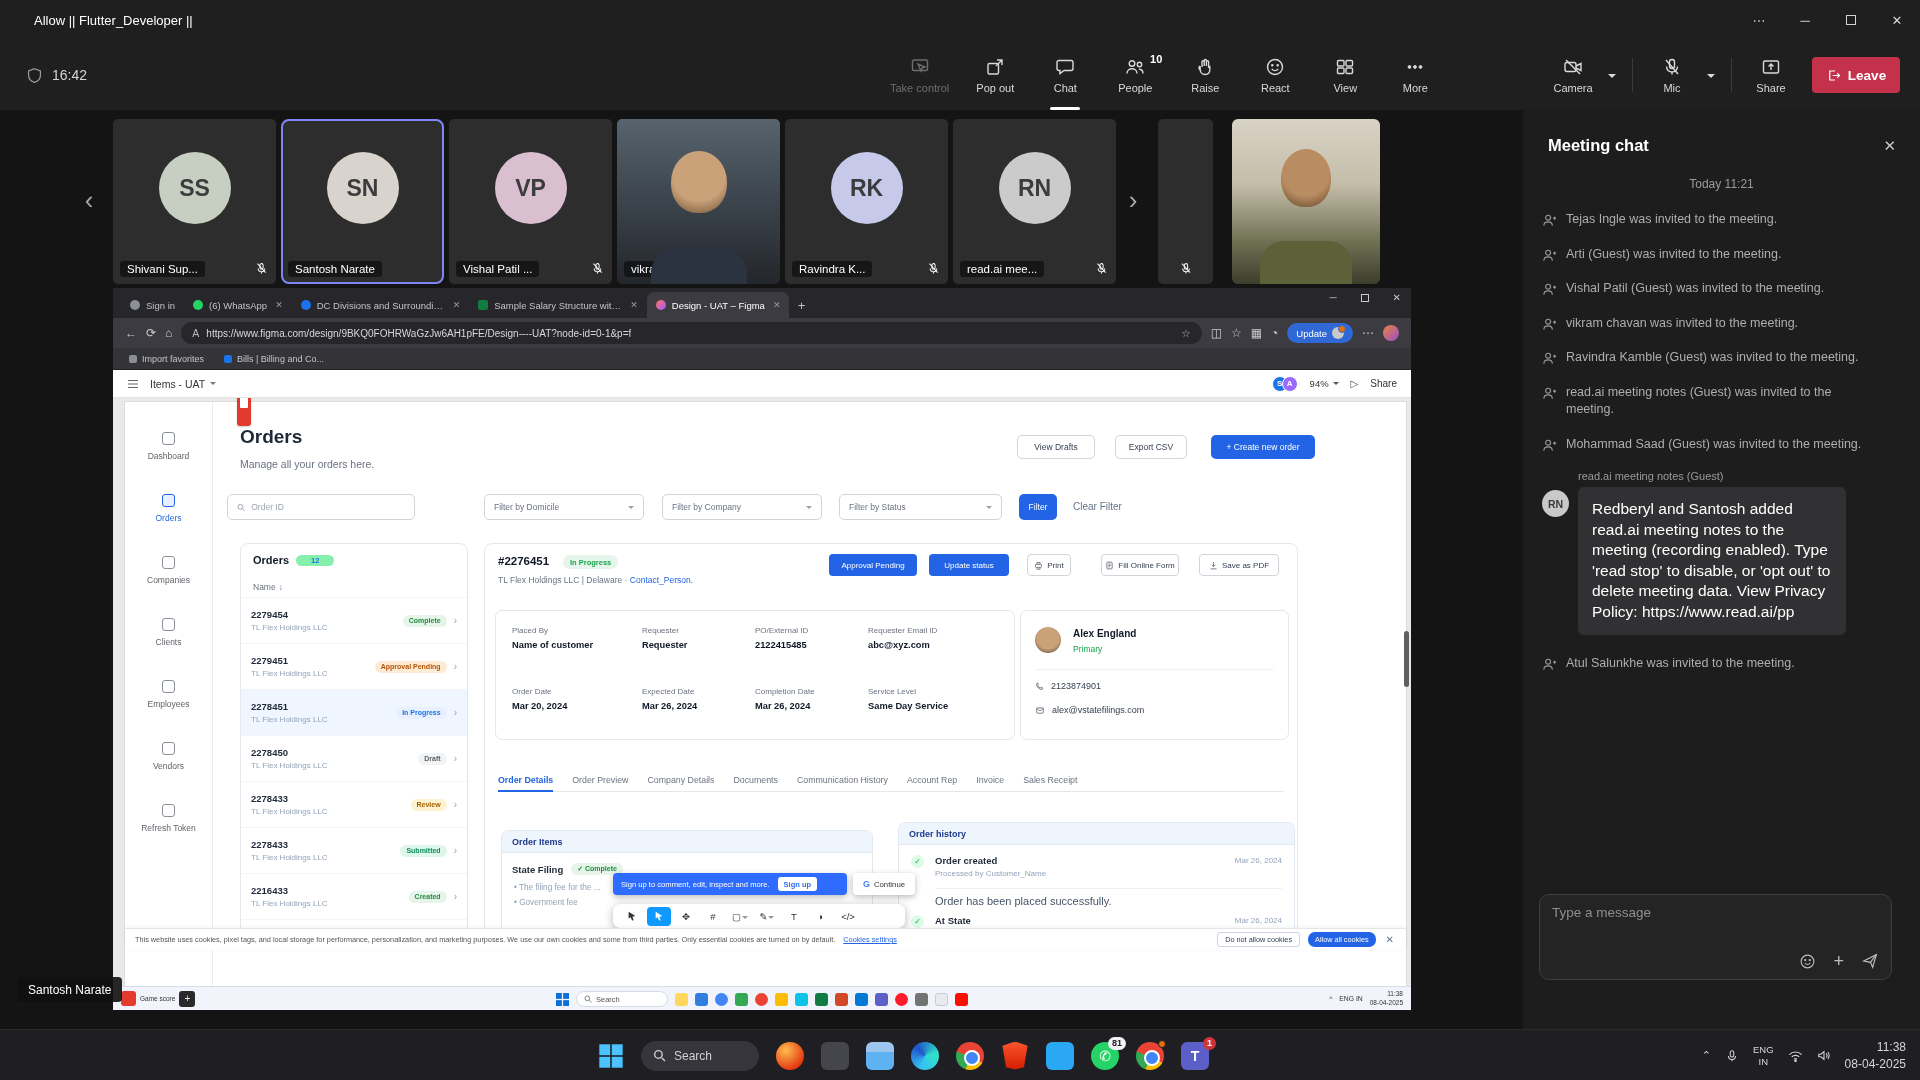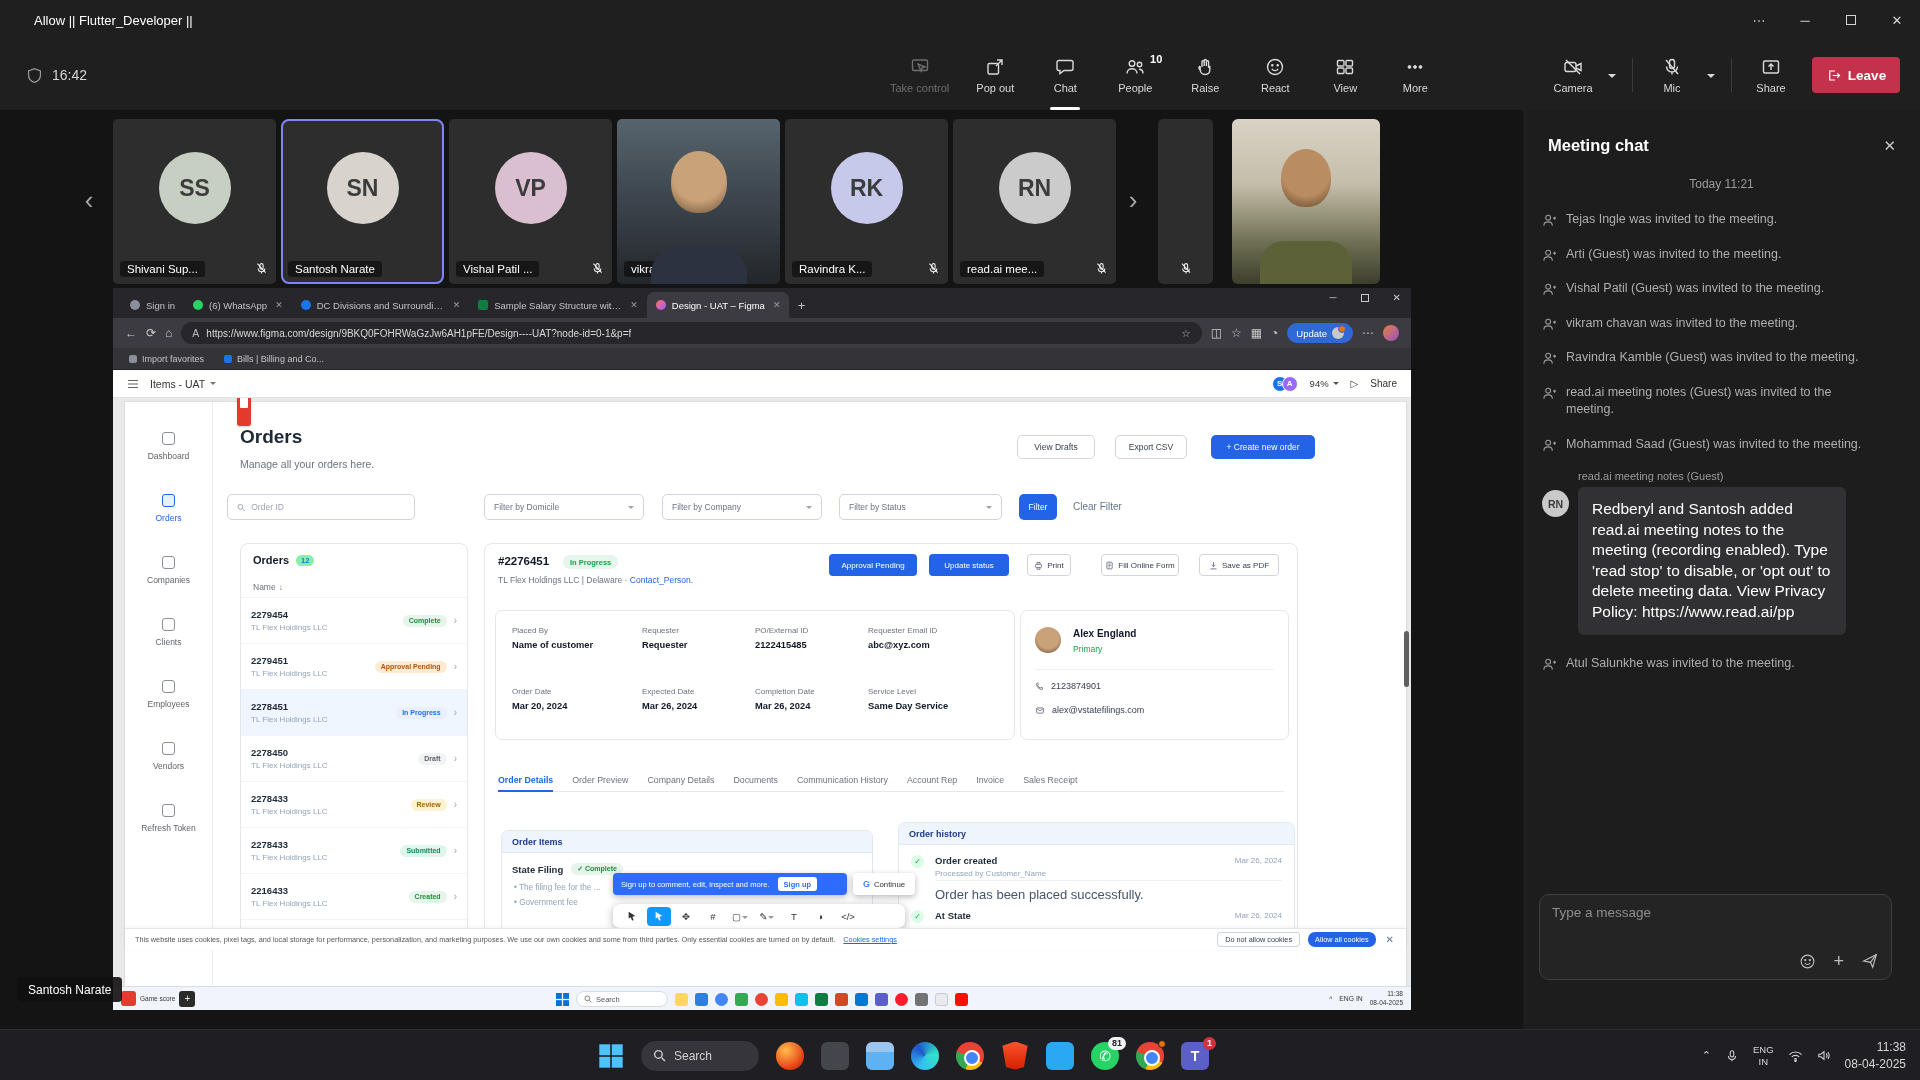--- a/index.html
+++ b/index.html
@@ -96,21 +96,21 @@
 .d-btn.primary{background:#2264e5;color:#fff;border:none}
 .f-input{position:absolute;left:102px;top:92px;width:188px;height:26px;border:1px solid #d1d5db;border-radius:5px;display:flex;align-items:center;padding:0 9px;gap:6px;background:#fff}
 .f-input input{border:none;outline:none;font-size:8.5px;color:#374151;width:100%;font-family:inherit;background:transparent}
 .f-input input::placeholder{color:#9ca3af}
 .f-select{position:absolute;top:92px;height:26px;border:1px solid #d1d5db;border-radius:5px;display:flex;align-items:center;justify-content:space-between;padding:0 9px;font-size:8.5px;color:#6b7280;background:#fff}
 .f-select .caret{border-top-color:#9ca3af;border-width:3.5px;margin-top:3px}
 .f-btn{position:absolute;left:894px;top:92px;width:38px;height:26px;background:#2264e5;border-radius:5px;color:#fff;font-size:8.5px;display:flex;align-items:center;justify-content:center}
 .f-clear{position:absolute;left:948px;top:99px;font-size:10px;color:#64748b}
 .list-panel{position:absolute;left:115px;top:141px;width:228px;height:394px;border:1px solid #e5e7eb;border-radius:8px;overflow:hidden;background:#fff}
 .lp-head{height:32px;display:flex;align-items:center;gap:7px;padding:0 12px;font-size:11px;font-weight:700;color:#111827}
-.lp-count{background:#86efac;color:#1a73e8;font-size:7.5px;font-weight:700;padding:1px 5px;border-radius:8px}
+.lp-count{background:#86efac;color:#1a73e8;font-size:7.5px;font-weight:700;padding:1px 15px;border-radius:8px}
 .lp-col{height:22px;display:flex;align-items:center;gap:3px;padding:0 12px;font-size:8.5px;color:#6b7280;border-bottom:1px solid #f1f5f9}
 .lp-row{height:46px;display:flex;align-items:center;padding:0 10px;border-bottom:1px solid #f1f5f9}
 .lp-row.selected{background:#eff6ff}
 .lp-id{font-size:9.5px;font-weight:700;color:#1f2937}
 .lp-co{font-size:8px;color:#94a3b8;margin-top:3px}
 .lp-status{margin-left:auto;font-size:7px;font-weight:700;padding:2.5px 6px;border-radius:8px;white-space:nowrap}
 .lp-chev{color:#9ca3af;font-size:10px;margin-left:7px}
 .detail-panel{position:absolute;left:359px;top:141px;width:814px;height:394px;border:1px solid #e5e7eb;border-radius:8px;background:#fff}
 .dp-no{position:absolute;left:13px;top:11px;font-size:11.5px;font-weight:700;color:#111827}
 .dp-badge{position:absolute;left:78px;top:11px;font-size:7.5px;font-weight:700;padding:2.5px 7px;border-radius:9px}
@@ -135,21 +135,21 @@
 .panel-head{height:22px;background:#eef5fd;display:flex;align-items:center;padding:0 10px;font-size:9px;font-weight:700;color:#1e3a8a;border-bottom:1px solid #e2e8f0}
 .oi-item{display:flex;align-items:center;gap:8px;padding:10px 10px 4px;font-size:9.5px;font-weight:700;color:#1f2937}
 .oi-badge{font-size:7px;font-weight:700;padding:2px 6px;border-radius:8px;background:#e6f4ea;color:#1e8e3e}
 .oi-bullets{padding:2px 12px;font-size:8.2px;color:#94a3b8;line-height:1.8}
 .oh-panel{position:absolute;left:413px;top:278px;width:397px;height:112px;border:1px solid #e2e8f0;border-radius:7px;overflow:hidden;background:#fff}
 .oh-row{position:relative;padding:10px 10px 0 36px}
 .oh-check{position:absolute;left:12px;top:10px;width:13px;height:13px;border-radius:50%;background:#dcfce7;color:#16a34a;font-size:8px;display:flex;align-items:center;justify-content:center}
 .oh-title{font-size:9.5px;font-weight:700;color:#1f2937}
 .oh-date{position:absolute;right:12px;top:11px;font-size:8px;color:#94a3b8}
 .oh-sub{font-size:8px;color:#94a3b8;margin-top:3px}
-.oh-note{margin:2px 12px 0 36px;padding-top:6px;border-top:1px solid #eef2f7;font-size:13px;color:#475569}
+.oh-note{margin:10px 12px 0 36px;padding-top:6px;border-top:1px solid #eef2f7;font-size:11px;color:#475569}
 .fig-banner{position:absolute;left:488px;top:471px;width:234px;height:22px;background:#2e6bff;border-radius:4px;display:flex;align-items:center;gap:8px;padding:0 8px;box-shadow:0 2px 6px rgba(0,0,0,.28);z-index:6}
 .fig-banner .txt{font-size:7.6px;color:#fff;white-space:nowrap}
 .fig-signup{background:#fff;color:#2e6bff;font-size:7.5px;font-weight:700;border-radius:3px;padding:2.5px 6px;white-space:nowrap}
 .fig-continue{position:absolute;left:728px;top:471px;width:62px;height:22px;background:#fff;border-radius:4px;box-shadow:0 2px 6px rgba(0,0,0,.28);display:flex;align-items:center;justify-content:center;gap:4px;font-size:7.8px;color:#333;z-index:6}
 .gG{color:#4285f4;font-weight:700;font-size:9px}
 .fig-toolbar{position:absolute;left:488px;top:502px;width:292px;height:24px;background:#fff;border-radius:7px;box-shadow:0 2px 8px rgba(0,0,0,.3);display:flex;align-items:center;padding:0 7px;gap:3px;z-index:6}
 .fti{width:24px;height:19px;display:flex;align-items:center;justify-content:center;color:#333;font-size:9.5px;border-radius:4px;gap:1px}
 .fti.active{background:#0d99ff;color:#fff}
 .fti .caret{border-width:3px;border-top-color:#999;margin-top:6px}
 .share-scrollbar{position:absolute;right:2px;top:343px;width:5px;height:56px;background:#606060;border-radius:3px;z-index:8}

